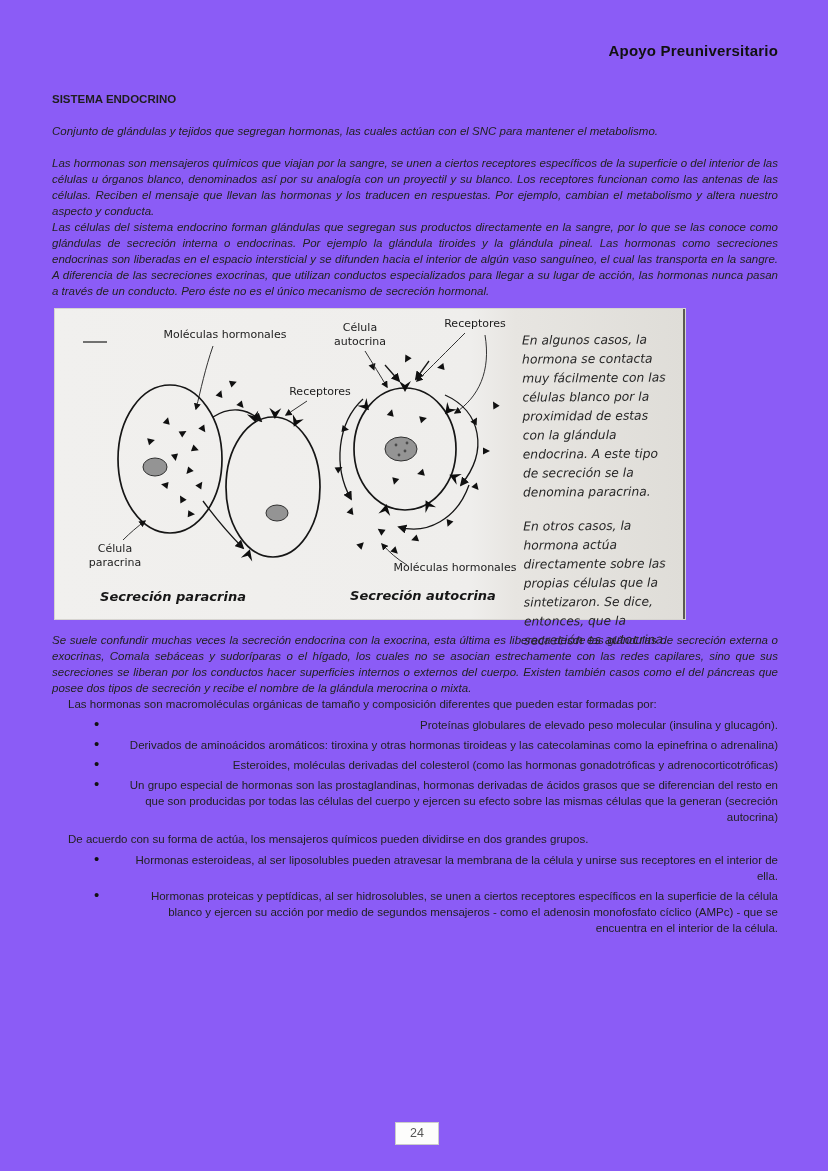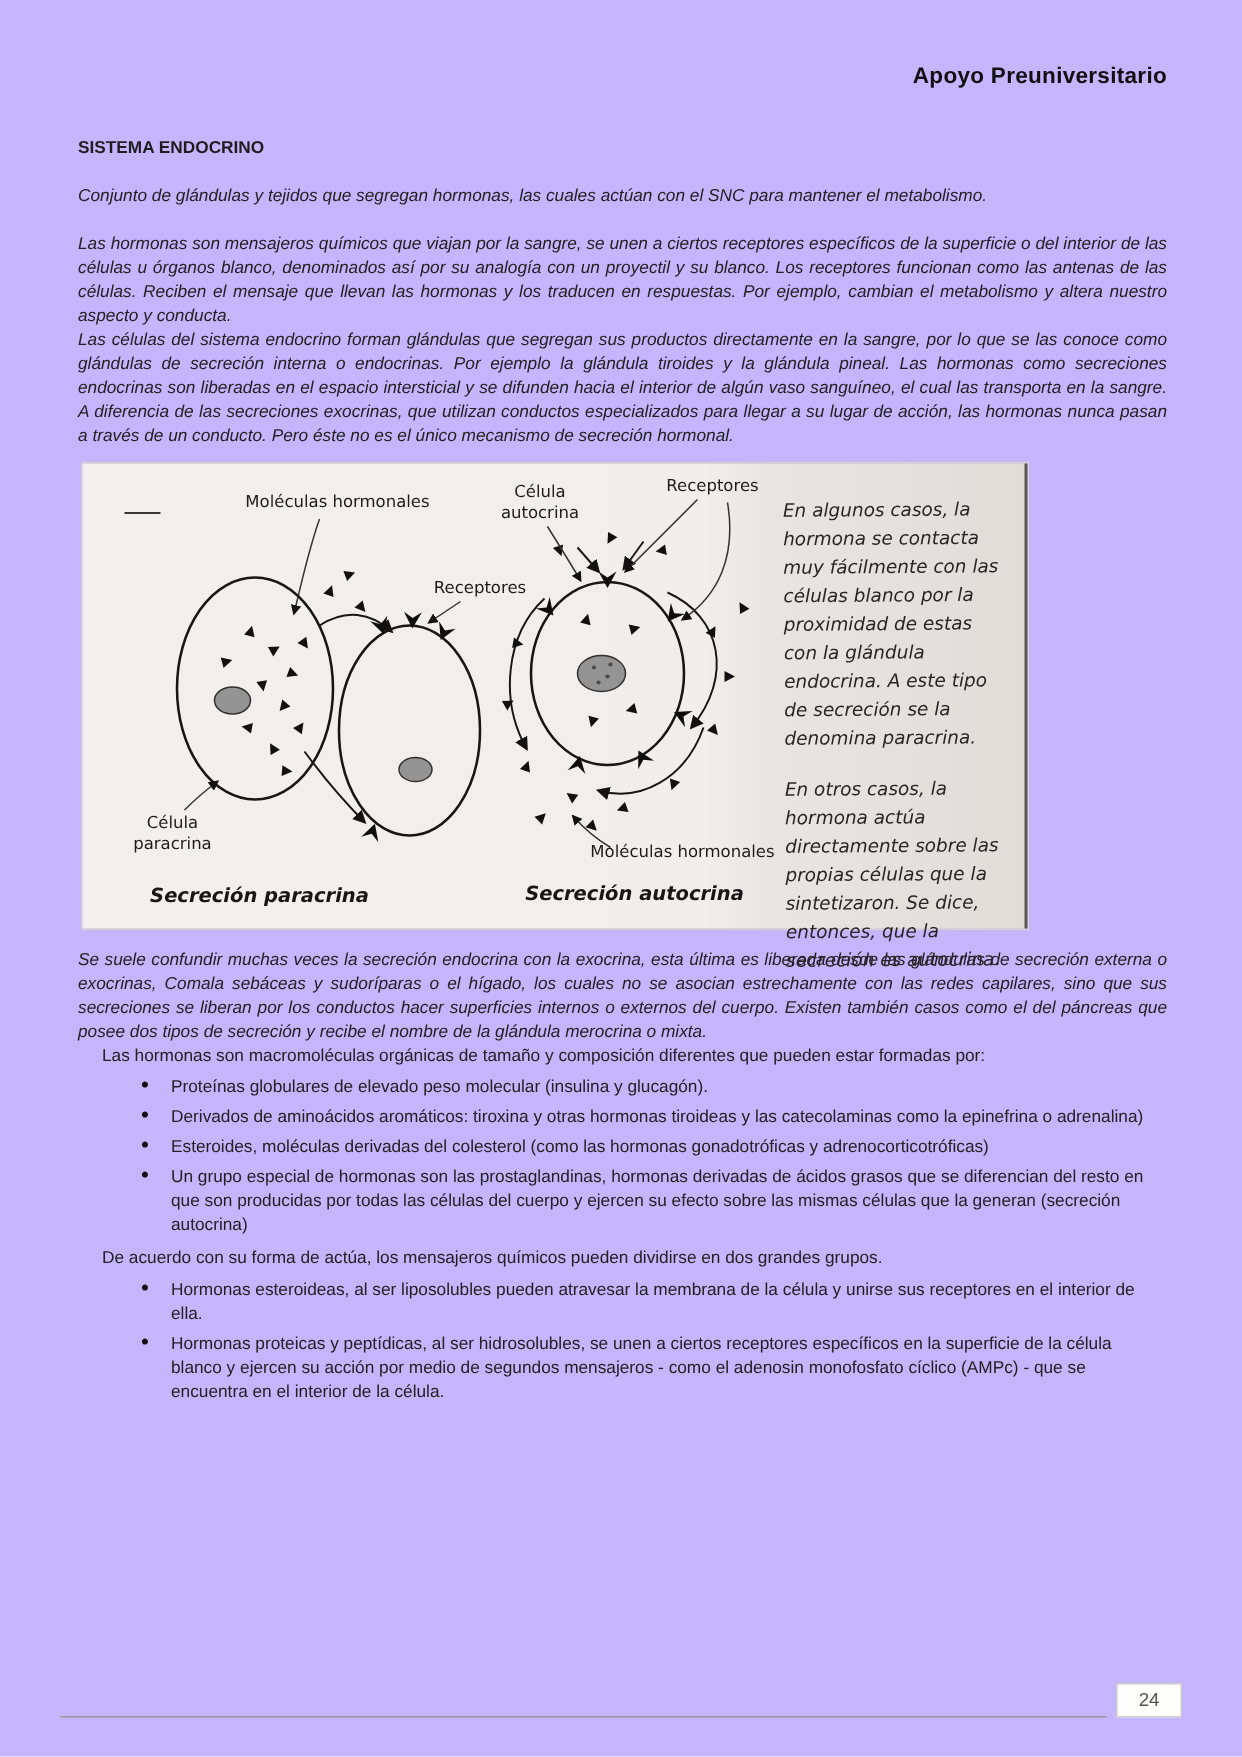--- a/index.html
+++ b/index.html
@@ -1,19 +1,19 @@
 <!DOCTYPE html>
 <html><head>
 <meta charset="utf-8">
 <style>
   * { margin:0; padding:0; box-sizing:border-box; }
   html,body { background:#ffffff; }
   .page {
     width:828px; height:1171px; margin:0 auto; position:relative;
-    background:#c4b5fd; overflow:hidden;
+    background:#8b5cf6; overflow:hidden;
     font-family:"Liberation Sans", sans-serif; color:#1e1e1e;
   }
   .content { padding:42px 50px 0 52px; }
 
   .brand {
     text-align:right; font-size:15px; font-weight:700; color:#111;
     margin-bottom:34px; letter-spacing:0.2px;
   }
   .doc-title { font-size:11.5px; font-weight:700; margin-bottom:18px; }
 
@@ -51,30 +51,30 @@
   .flow { fill:none; stroke:#161616; stroke-width:1.3; }
   .leader { fill:none; stroke:#333; stroke-width:1; }
   .receptor { fill:#0d0d0d; }
 
   
   .section-heading { font-size:11.5px; font-weight:400; margin-top:22px; margin-bottom:3px; }
   p.lead { font-size:11.5px; line-height:16px; color:#222;margin-left:16px; }
   ul.bullets { list-style:none; margin:5px 0 6px 28px; }
   ul.bullets li {
     position:relative; padding-left:34px; font-size:11.5px; line-height:16px;
-    margin-bottom:4px; color:#222;
+    margin-bottom:4px; color:#222;text-align:right;
   }
   ul.bullets li::before {
     content:"•"; position:absolute; left:14px; top:-1px; font-size:15px; color:#111;
   }
 
   
   .footer {
     position:absolute; left:40px; right:40px; bottom:26px;
-    display:flex; align-items:flex-end;
+    display:flex; align-items:center;flex-direction:column;
   }
   .footer-line { flex:1; border-top:1.5px solid #9a9a9a; margin-top:9px; }
   .page-num {
     margin-left:6px; padding:3px 14px 4px; font-size:12.5px; color:#555;
     border:1px solid #cccccc; background:#fdfdfc;
   }
 </style>
 </head>
 <body>
 

